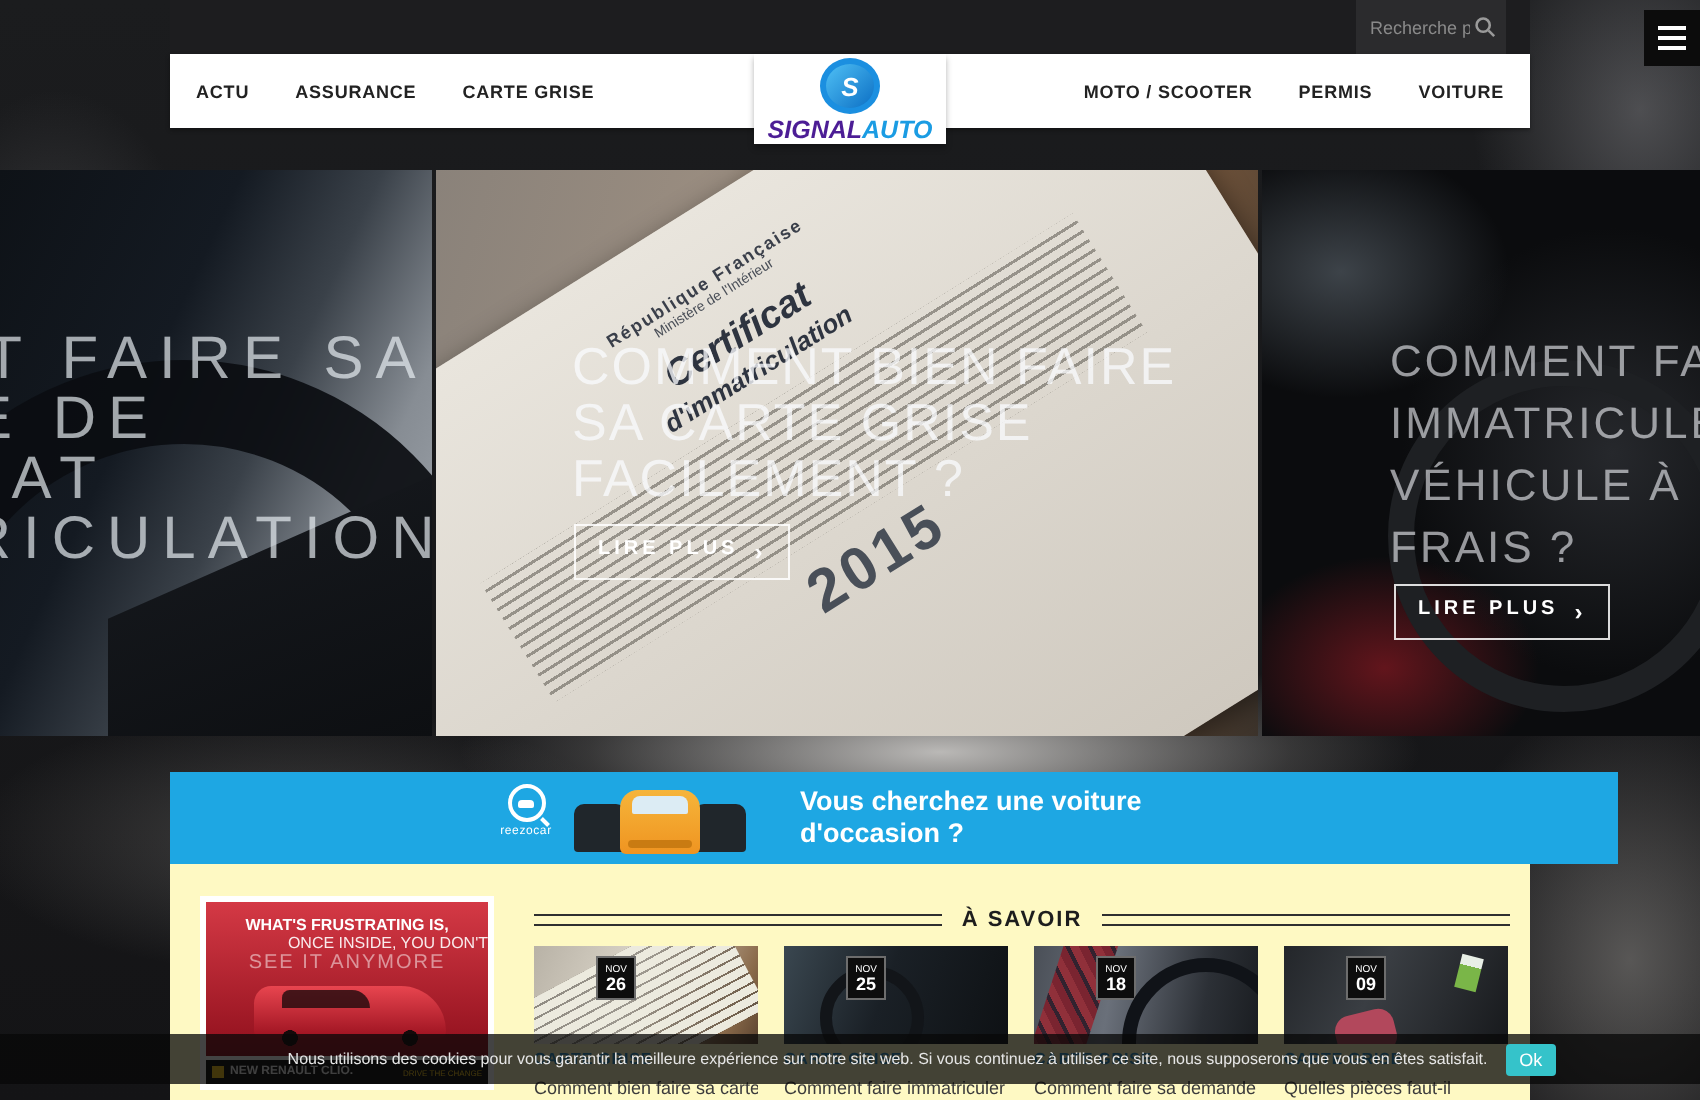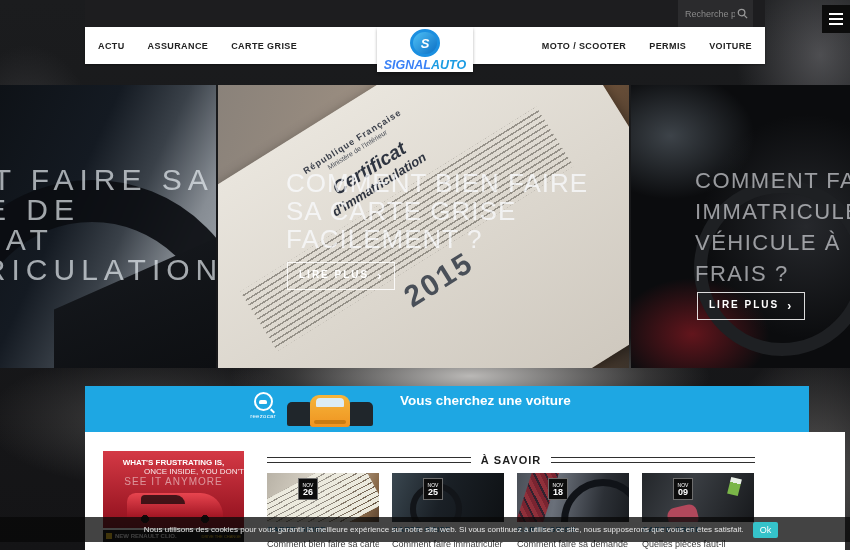--- a/index.html
+++ b/index.html
@@ -17,21 +17,21 @@
   .search input{background:transparent;border:0;outline:0;color:#9a9a9a;font-size:9px;width:50px;font-family:"Liberation Sans",sans-serif;}
   .search input::placeholder{color:#8a8a8a;}
   
   .navbar{position:absolute;left:85px;top:27px;width:680px;height:37px;background:#ffffff;box-shadow:0 1px 2px rgba(0,0,0,0.35);}
   .navgrp{position:absolute;top:0;height:37px;display:flex;align-items:center;gap:23px;}
   .navgrp.left{left:13px;} .navgrp.right{right:13px;}
   .navitem{font-size:9px;font-weight:bold;letter-spacing:0.4px;color:#222;cursor:pointer;white-space:nowrap;}
   .logo-box{position:absolute;left:377px;top:27px;width:96px;height:45px;background:#fff;z-index:5;display:flex;flex-direction:column;align-items:center;justify-content:flex-start;box-shadow:0 2px 3px rgba(0,0,0,0.3);}
   .logo-circle{margin-top:2px;width:24px;height:24px;border-radius:50%;border:3px solid #1b8fe0;background:linear-gradient(135deg,#4fc0f5,#0c6fc4);color:#fff;font-weight:bold;font-style:italic;font-size:13px;display:flex;align-items:center;justify-content:center;}
   .logo-text{margin-top:1px;font-size:12.5px;font-weight:bold;font-style:italic;white-space:nowrap;}
-  .logo-text .dark{color:#3b82f6;} .logo-text .blue{color:#1b9ce3;}
+  .logo-text .dark{color:#4c1d95;} .logo-text .blue{color:#1b9ce3;}
   .menu-btn{position:absolute;left:822px;top:5px;width:28px;height:28px;background:#0c0c0c;border:0;display:flex;flex-direction:column;align-items:center;justify-content:center;gap:3px;cursor:pointer;}
   .menu-btn i{display:block;width:14px;height:2px;background:#fff;}
   
   .slide{position:absolute;top:85px;height:283px;overflow:hidden;}
   .s1{left:0;width:216px;background:linear-gradient(115deg,#0e1217 0%,#141a22 35%,#3a4149 55%,#878d94 75%,#9ba1a8 90%);}
   .s1 .wheel{position:absolute;left:-70px;top:95px;width:240px;height:240px;border-radius:50%;border:42px solid #0b0d11;opacity:0.92;}
   .s1 .dash{position:absolute;right:0;bottom:0;width:75%;height:46%;background:linear-gradient(160deg,#171a1f,#0d0f12);clip-path:polygon(0 55%,100% 0,100% 100%,0 100%);}
   .s2{left:218px;width:411px;background:linear-gradient(105deg,#8a827a 0%,#9a8d80 30%,#8a6d4e 60%,#6e523a 80%,#3c332b 100%);}
   .paper{position:absolute;left:-8%;top:0;width:118%;height:125%;transform:rotate(-32deg);background:linear-gradient(#e9e5dd,#cfc9bf);box-shadow:0 4px 14px rgba(0,0,0,0.45);display:flex;flex-direction:column;align-items:center;padding-top:30px;box-sizing:border-box;}
   .paper .pt1{font-size:9px;font-weight:bold;color:#3a3f4a;letter-spacing:1px;}
@@ -58,21 +58,21 @@
   .rz .car-glyph{width:8px;height:4px;background:#fff;border-radius:2px 2px 1px 1px;}
   .rz .brand{font-size:6px;margin-top:2px;letter-spacing:0.3px;}
   .cars{position:absolute;left:202px;top:5px;width:86px;height:38px;}
   .cars .side{position:absolute;bottom:3px;width:26px;height:24px;background:#20262b;border-radius:5px 5px 2px 2px;}
   .cars .side.l{left:0;} .cars .side.r{right:0;}
   .cars .main{position:absolute;left:23px;bottom:2px;width:40px;height:32px;background:linear-gradient(#f6b53a,#ef9421);border-radius:9px 9px 3px 3px;}
   .cars .main::before{content:"";position:absolute;left:6px;top:3px;width:28px;height:9px;background:#dcecf4;border-radius:4px 4px 1px 1px;}
   .cars .main::after{content:"";position:absolute;left:4px;bottom:3px;width:32px;height:4px;background:#c97b12;border-radius:2px;}
   .banner-text{position:absolute;left:315px;top:7px;color:#fff;font-size:13.5px;font-weight:bold;line-height:16px;}
   
-  .content{position:absolute;left:85px;top:432px;width:760px;height:118px;background:#ffffff;}
+  .content{position:absolute;left:85px;top:432px;width:680px;height:118px;background:#fef9c3;}
   .ad{position:absolute;left:15px;top:16px;width:147px;height:97px;background:#fff;padding:3px;box-sizing:border-box;cursor:pointer;}
   .ad-red{position:relative;height:77px;background:linear-gradient(#d43945,#8f0f1c);overflow:hidden;text-align:center;}
   .ad-red .t1{margin-top:7px;font-size:8px;font-weight:bold;color:#fff;}
   .ad-red .t2{font-size:8px;font-weight:normal;color:rgba(255,255,255,0.9);text-align:right;}
   .ad-red .t3{font-size:10px;color:rgba(255,255,255,0.5);letter-spacing:1px;}
   .ad-car{position:absolute;left:24px;bottom:9px;width:96px;height:26px;background:linear-gradient(#e8454f,#9c1220);border-radius:10px 26px 4px 4px;}
   .ad-car::before{content:"";position:absolute;left:14px;top:2px;width:44px;height:9px;background:rgba(30,10,12,0.8);border-radius:6px 14px 0 0;}
   .ad-car::after{content:"";position:absolute;left:10px;bottom:-4px;width:76px;height:8px;background:radial-gradient(circle 4px at 8px 4px,#16090a 97%,transparent),radial-gradient(circle 4px at 68px 4px,#16090a 97%,transparent);}
   .ad-footer{height:12px;margin-top:2px;background:#101010;display:flex;align-items:center;padding:0 3px;gap:3px;}
   .ad-footer .sq{width:6px;height:6px;background:#f5c518;}
@@ -195,20 +195,21 @@
         </div>
       <div class="brand">reezocar</div>
     </div>
     <div class="cars">
       <div class="side l"></div>
       <div class="side r"></div>
       <div class="main"></div>
     </div>
     <div class="banner-text">
       <div>Vous cherchez une voiture</div>
+      <div>d'occasion ?</div>
     </div>
   </div>
 
   <div class="content">
     <div class="ad">
       <div class="ad-red">
         <div class="t1">WHAT'S FRUSTRATING IS,</div>
         <div class="t2">ONCE INSIDE, YOU DON'T</div>
         <div class="t3">SEE IT ANYMORE</div>
         <div class="ad-car"></div>

